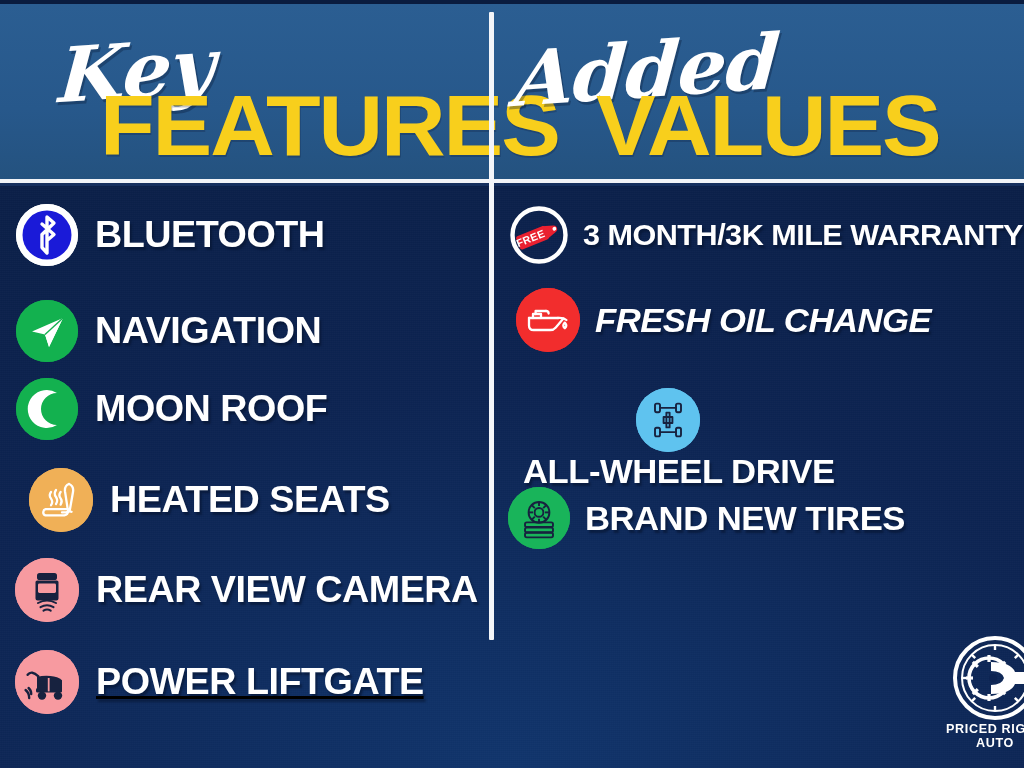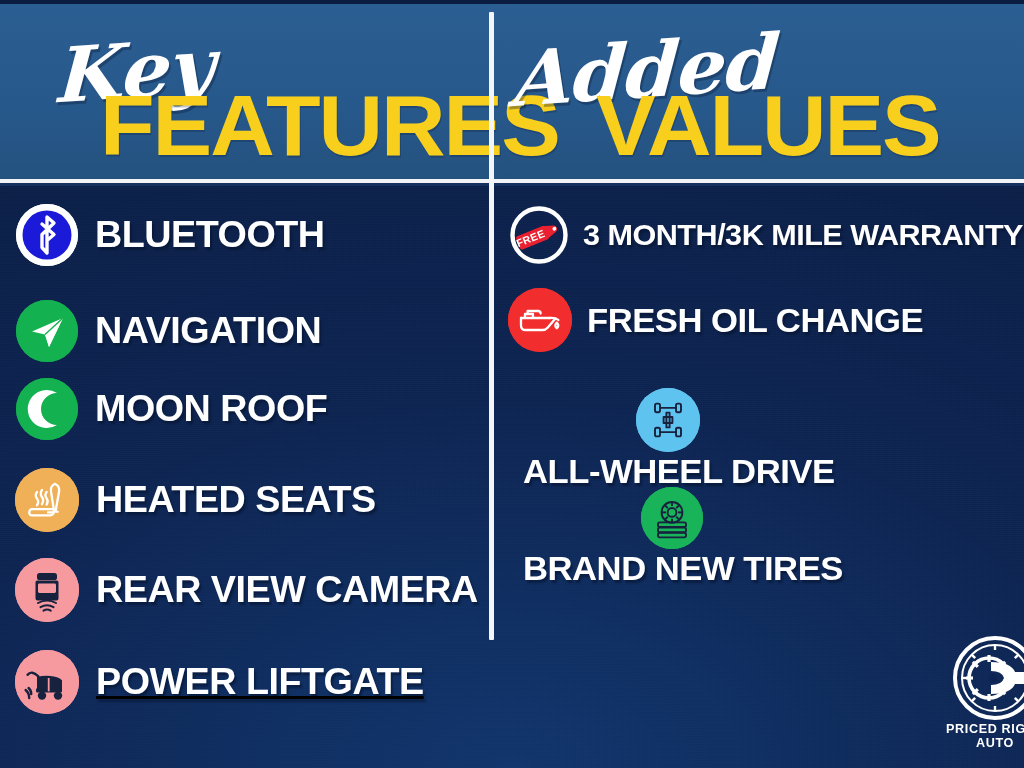--- a/index.html
+++ b/index.html
@@ -163,21 +163,21 @@
     <div class="row" style="left:16px;top:186px;">
       <div class="badge" style="width:62px;height:62px;background:#13b14f;">
         <svg viewBox="0 0 62 62" width="62" height="62">
           <circle cx="31" cy="31" r="31" fill="#13b14f"></circle>
           <path d="M41 15 A19 19 0 1 0 41 47 A15.5 15.5 0 1 1 41 15 Z" fill="#ffffff"></path>
         </svg>
       </div>
       <div class="label lbl-l">MOON ROOF</div>
     </div>
 
-    <div class="row" style="left:15px;top:276px;text-align:right;">
+    <div class="row" style="left:29px;top:276px;text-align:right;">
       <div class="badge" style="width:64px;height:64px;background:#f0b057;">
         <svg viewBox="0 0 64 64" width="64" height="64">
           <circle cx="32" cy="32" r="32" fill="#f0b057"></circle>
           <g fill="none" stroke="#ffffff" stroke-width="2.3" stroke-linecap="round" stroke-linejoin="round">
             <path d="M40 16 q5 2 4 8 l-3 17 q-.6 3.4 -4 3.4 l-4 0"></path>
             <path d="M40 16 q-4.6 1.6 -4 7.4 l2.6 17 q.5 3.4 4 3.4"></path>
             <path d="M15 42 q-2 4 1.4 5.4 l19 0 q3.6 -.6 3.6 -4.6 l0 -1.6 l-22.6 0 z"></path>
             <path d="M22 24 q-2.6 3.4 0 6.6 q2.4 3.2 0 6.6"></path>
             <path d="M27 22 q-2.6 3.6 0 7 q2.4 3.4 0 7"></path>
             <path d="M31.6 24 q-2.4 3.2 0 6.4 q2.2 3 0 6.2"></path>
@@ -239,21 +239,21 @@
             <path d="M9 22 l26 0 q2.6 0 2.6 2.6 l0 9 q0 2.6 -2.6 2.6 l-26 0 q-2.6 0 -2.6 -2.6 l0 -9 q0 -2.6 2.6 -2.6 z" fill="#ea2030"></path>
             <path d="M35 22 l11 3.6 q2.4 .8 2.4 3.4 q0 2.6 -2.4 3.4 l-11 3.6 z" fill="#ea2030"></path>
             <circle cx="45.6" cy="29" r="1.9" fill="#ffffff"></circle>
             <text x="20" y="32.6" font-family="Liberation Sans, sans-serif" font-size="10.6" font-weight="700" fill="#ffffff" text-anchor="middle" letter-spacing="0.4">FREE</text>
           </g>
         </svg>
       </div>
       <div class="label lbl-r small">3 MONTH/3K MILE WARRANTY</div>
     </div>
 
-    <div class="row" style="left:12px;top:96px;">
+    <div class="row" style="left:20px;top:96px;font-style:italic;">
       <div class="badge" style="width:64px;height:64px;background:#f22d2d;">
         <svg viewBox="0 0 64 64" width="64" height="64">
           <circle cx="32" cy="32" r="32" fill="#f22d2d"></circle>
           <g fill="none" stroke="#ffffff" stroke-width="2.3" stroke-linecap="round" stroke-linejoin="round">
             <path d="M13 30 l0 7.4 q0 4.6 4.6 4.6 l16.6 0 q3.4 0 5.6 -2.6 l7.4 -8.6"></path>
             <path d="M13 30 l29 0"></path>
             <path d="M42 30 q5.6 -.4 8.4 2"></path>
             <path d="M17 30 l0 -4 l8 0 l0 4"></path>
             <path d="M19.6 26 l0 -3 l10.4 0"></path>
             <path d="M30 23 q2.6 0 2.6 2.6"></path>
@@ -276,21 +276,21 @@
             <rect x="40" y="39.8" width="5" height="8.6" rx="1.6"></rect>
             <path d="M24 44.1 l16 0"></path>
             <path d="M30.4 24.6 l3.2 0 l0 14.8 l-3.2 0 z"></path>
             <path d="M27.6 29 l8.8 0 l0 6 l-8.8 0 z"></path>
           </g>
         </svg>
       </div>
       <div class="label lbl-r">ALL-WHEEL DRIVE</div>
     </div>
 
-    <div class="row" style="left:12px;top:295px;flex-direction:column;">
+    <div class="row" style="left:12px;top:295px;">
       <div class="badge" style="width:62px;height:62px;background:#19b45a;">
         <svg viewBox="0 0 62 62" width="62" height="62">
           <circle cx="31" cy="31" r="31" fill="#19b45a"></circle>
           <g fill="none" stroke="#17223f" stroke-width="1.9" stroke-linejoin="round">
             <circle cx="31" cy="25.4" r="10.4"></circle>
             <circle cx="31" cy="25.4" r="4.4"></circle>
             <path d="M31 15 l0 4"></path>
               <path d="M31 31.8 l0 4"></path>
             <path d="M20.6 25.4 l4.4 0"></path>
               <path d="M37 25.4 l4.4 0"></path>

